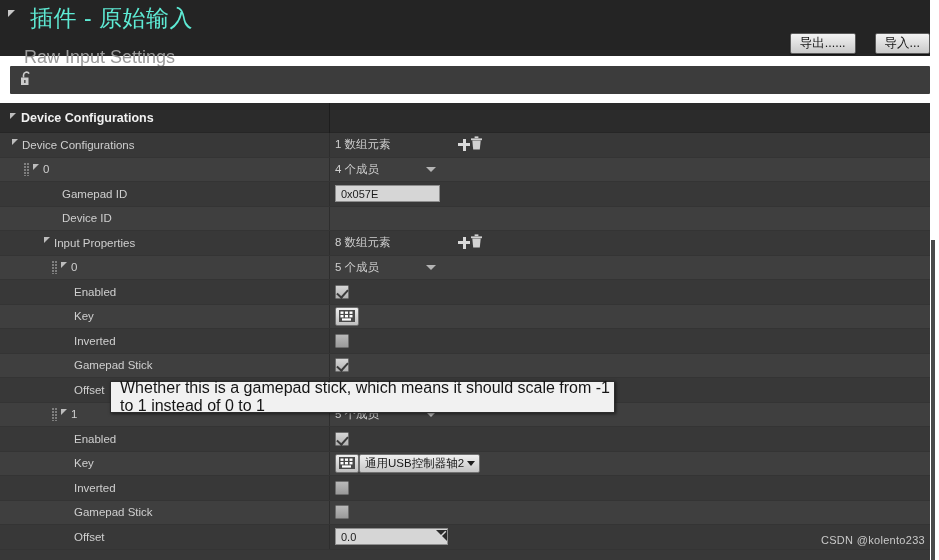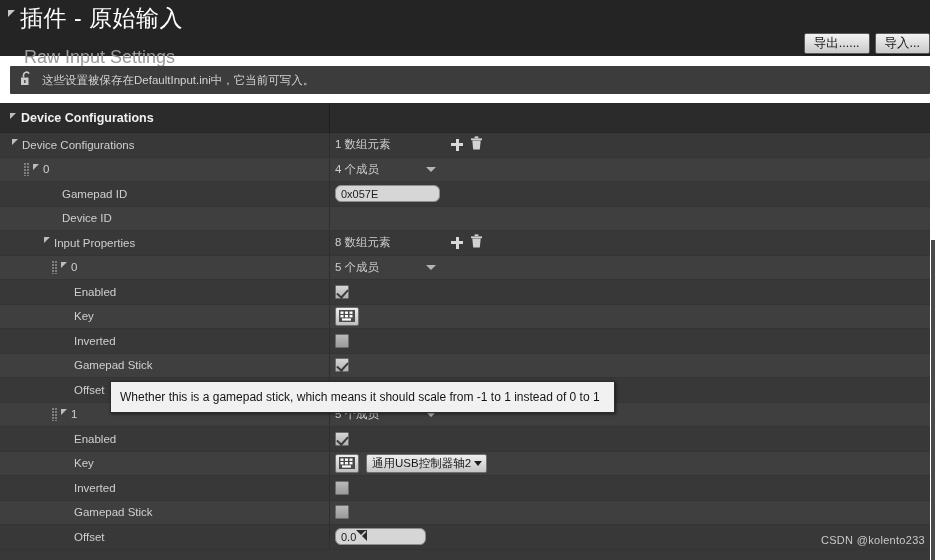--- a/index.html
+++ b/index.html
@@ -26,30 +26,30 @@
     position:absolute; left:8px; top:4px;
     display:flex; align-items:center; gap:4px;
   }
   .tri-title {
     width:0;height:0;
     border-left:7px solid #c8c8c8;
     border-bottom:7px solid transparent;
     margin-right:1px; margin-top:-10px;
   }
   .page-title {
-    font-size:23px; color:#ffffff; letter-spacing:0.5px;
-    line-height:28px; font-weight:400;
+    font-size:23px; color:#5eead4; letter-spacing:0.5px;
+    line-height:28px; font-weight:400;margin-left:10px;
   }
   .subtitle {
     position:absolute; left:24px; top:47px;
     font-size:18px; color:#9a9a9a;
   }
   .topbtns {
     position:absolute; right:0px; top:33px;
-    display:flex; gap:5px;
+    display:flex; gap:19px;
   }
   .tbtn {
     height:21px; min-width:55px; padding:0 9px;
     background:linear-gradient(#f3f3f3,#c9c9c9);
     border:1px solid #5a5a5a;
     border-radius:2px;
     color:#161616; font-size:12.5px;
     display:flex; align-items:center; justify-content:center;
     white-space:nowrap;
     box-shadow:0 1px 1px rgba(0,0,0,.5);
@@ -89,21 +89,21 @@
     border-bottom:1px solid #343434;
   }
   .row.alt { background:#3f3f3f; }
   .row .namecell {
     width:330px; height:100%;
     display:flex; align-items:center; gap:4px;
     border-right:1px solid #2e2e2e;
   }
   .row .valcell {
     flex:1; height:100%;
-    display:flex; align-items:center; gap:7px; padding-left:5px;
+    display:flex; align-items:center; padding-left:5px;
   }
   .lbl { font-size:11.5px; color:#cfcfcf; white-space:nowrap; }
   .vtext { font-size:11.5px; color:#d0d0d0; white-space:nowrap; }
 
   
   .tri {
     width:0;height:0;
     border-left:6px solid #bdbdbd;
     border-bottom:6px solid transparent;
     flex:0 0 auto;
@@ -128,25 +128,25 @@
   .cbx.on::after {
     content:""; position:absolute;
     left:3px; top:1px; width:5px; height:9px;
     border:solid #3a3a3a; border-width:0 2px 2px 0;
     transform:rotate(42deg);
   }
 
   
   .tinput {
     height:17px; width:105px;
-    background:#d6d6d6; border:1px solid #8d8d8d; border-radius:6px;
+    background:#d6d6d6; border:1px solid #8d8d8d; border-radius:0;
     font-size:11px; color:#1c1c1c;
     display:flex; align-items:center; padding-left:5px;
   }
-  .tinput.num { width:91px; padding-right:0; }
+  .tinput.num { width:113px; justify-content:space-between; padding-right:0; }
 
   
   .keybtn {
     width:24px;height:19px;
     background:linear-gradient(#efefef,#bfbfbf);
     border:1px solid #707070; border-radius:2px;
     display:flex;align-items:center;justify-content:center;
     flex:0 0 auto;
   }
   .keycombo {
@@ -180,21 +180,21 @@
   .plus::before{left:4.5px;top:0;width:3px;height:12px;}
   .plus::after{left:0;top:4.5px;width:12px;height:3px;}
   .trash { flex:0 0 auto; }
 
   
   .tooltip {
     position:absolute; left:110px; top:381px;
     width:505px; height:32px;
     background:#f1f1f1; border:1px solid #2d2d2d;
     display:flex; align-items:center; padding-left:9px;
-    font-size:12px; color:#151515;
+    font-size:16px; color:#151515;
     box-shadow:1px 1px 3px rgba(0,0,0,.55);
     z-index:40;
   }
 
   
   .whitecut {
     position:absolute; right:0; top:0; width:9px; height:240px;
     background:#ffffff; z-index:60;
   }
   .scrollcol {
@@ -225,21 +225,20 @@
   </div>
 
   <div class="infobar">
     <span>
       <svg width="13" height="15" viewBox="0 0 13 15">
         <path d="M3.5 6.5 V4 a3 3 0 0 1 5.6 -1.3" fill="none" stroke="#cccccc" stroke-width="1.6"></path>
         <rect x="1" y="6.5" width="7.5" height="7.5" fill="#cccccc"></rect>
         <rect x="4.2" y="9" width="1.3" height="3" fill="#3c3c3c"></rect>
       </svg>
     </span>
-    <span class="infotext">这些设置被保存在DefaultInput.ini中，它当前可写入。</span>
   </div>
 
   <div class="tablewrap">
 
     <div class="hdr-row">
       <div class="hdr-name">
         <span class="tri"></span>
         <span class="hdr-label">Device Configurations</span>
       </div>
       <div class="hdr-val"></div>

